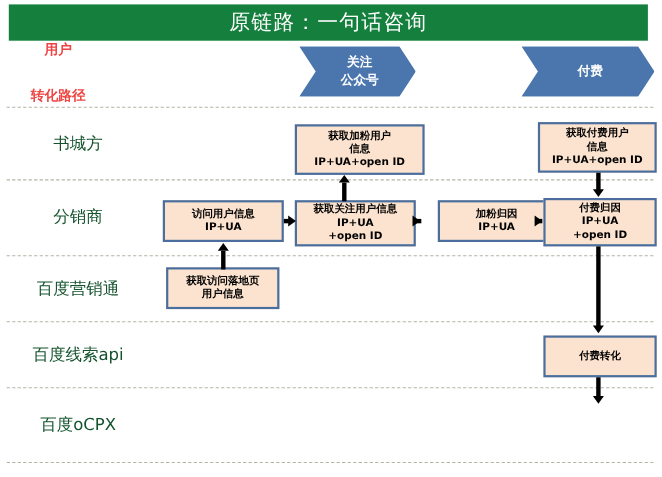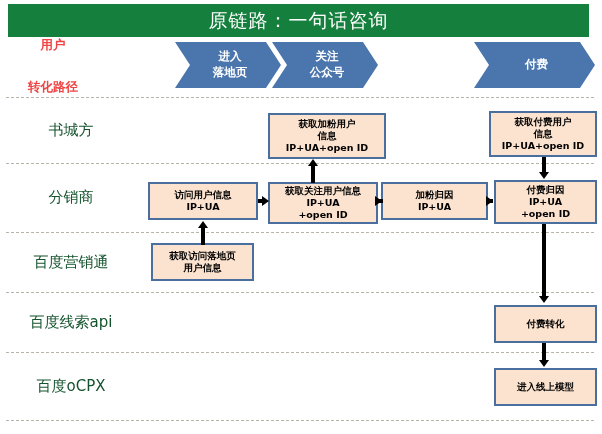--- a/index.html
+++ b/index.html
@@ -87,24 +87,20 @@
   <div class="title-bar">
     <div class="title-text">原链路：一句话咨询</div>
   </div>
 
   <div class="path-label">
     <span>用户</span>
     <span>转化路径</span>
   </div>
 
 
-  <div class="chev" style="left:175px;width:106px;">
-    <span>进入</span>
-    <span>落地页</span>
-  </div>
 
   <div class="chev" style="left:272px;width:106px;">
     <span>关注</span>
     <span>公众号</span>
   </div>
 
 
   <div class="chev" style="left:474px;width:121px;">
     <span>付费</span>
   </div>
@@ -138,43 +134,40 @@
     <span>访问用户信息</span>
     <span>IP+UA</span>
   </div>
 
   <div class="pbox" style="left:268px;top:182px;width:110px;height:42px;">
     <span>获取关注用户信息</span>
     <span>IP+UA</span>
     <span>+open ID</span>
   </div>
 
-  <div class="pbox" style="left:381px;top:182px;width:107px;height:38px;">
+  <div class="pbox" style="left:398px;top:182px;width:107px;height:38px;">
     <span>加粉归因</span>
     <span>IP+UA</span>
   </div>
 
   <div class="pbox" style="left:494px;top:180px;width:103px;height:44px;">
     <span>付费归因</span>
     <span>IP+UA</span>
     <span>+open ID</span>
   </div>
 
   <div class="pbox" style="left:151px;top:243px;width:103px;height:38px;">
     <span>获取访问落地页</span>
     <span>用户信息</span>
   </div>
 
   <div class="pbox" style="left:494px;top:305px;width:103px;height:38px;">
     <span>付费转化</span>
   </div>
 
-  <div class="pbox" style="left:494px;top:368px;width:103px;height:38px;">
-    <span>进入线上模型</span>
-  </div>
 
   <div class="arrow-line" style="left:258px;top:199px;width:5px;height:4px;"></div>
   <div class="arrow-head ah-right" style="left:262px;top:196px;"></div>
 
   <div class="arrow-line" style="left:378px;top:199px;width:5px;height:4px;"></div>
   <div class="arrow-head ah-right" style="left:375px;top:196px;"></div>
 
   <div class="arrow-line" style="left:488px;top:199px;width:5px;height:4px;"></div>
   <div class="arrow-head ah-right" style="left:486px;top:196px;"></div>
 

